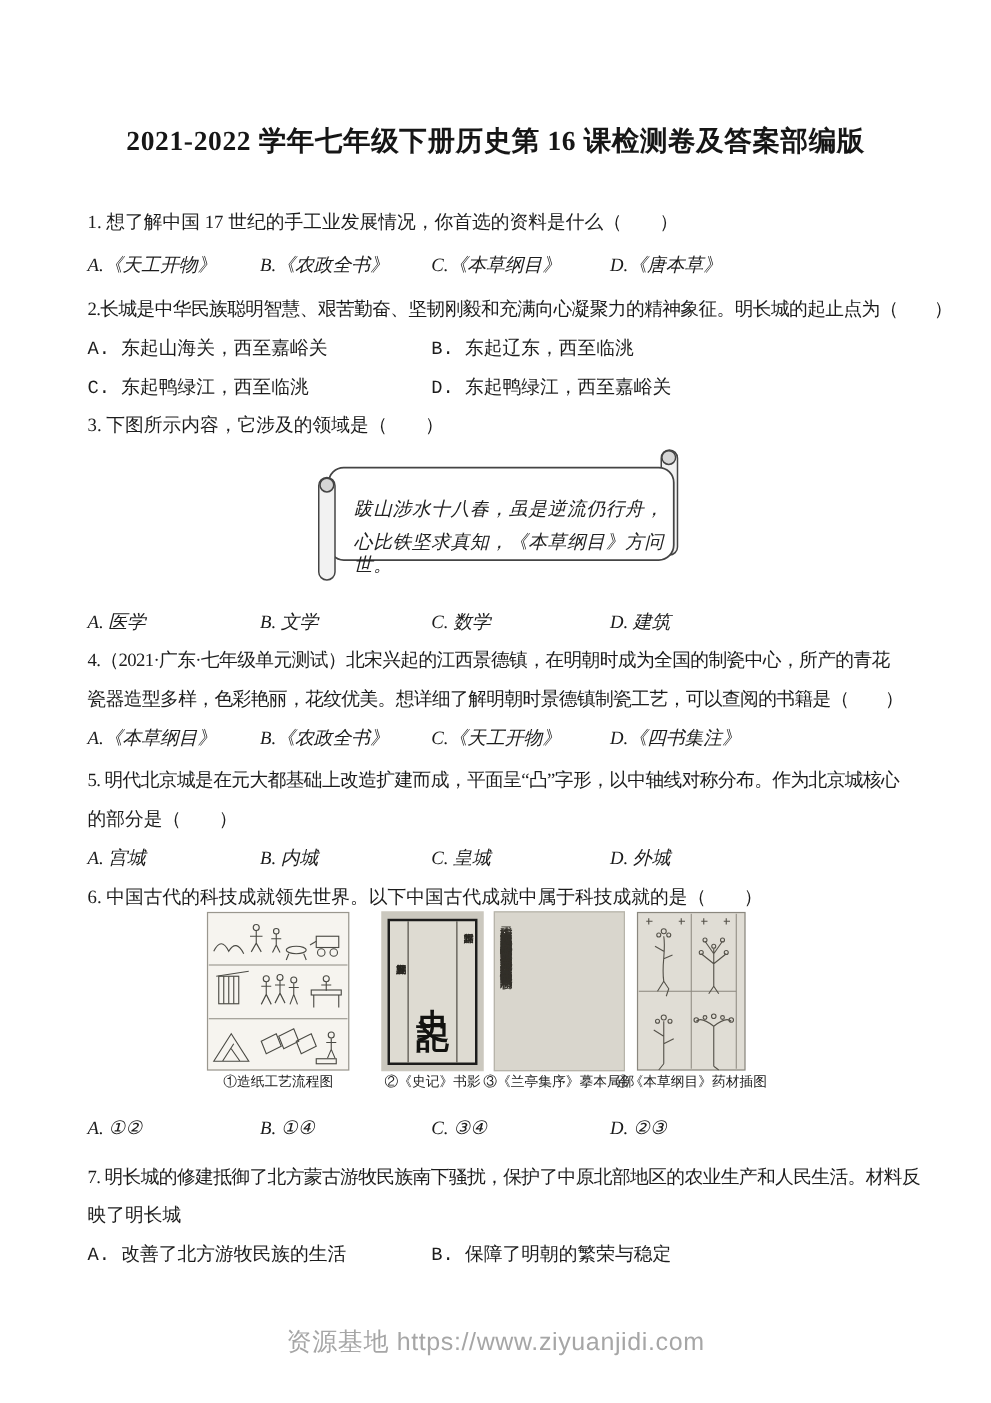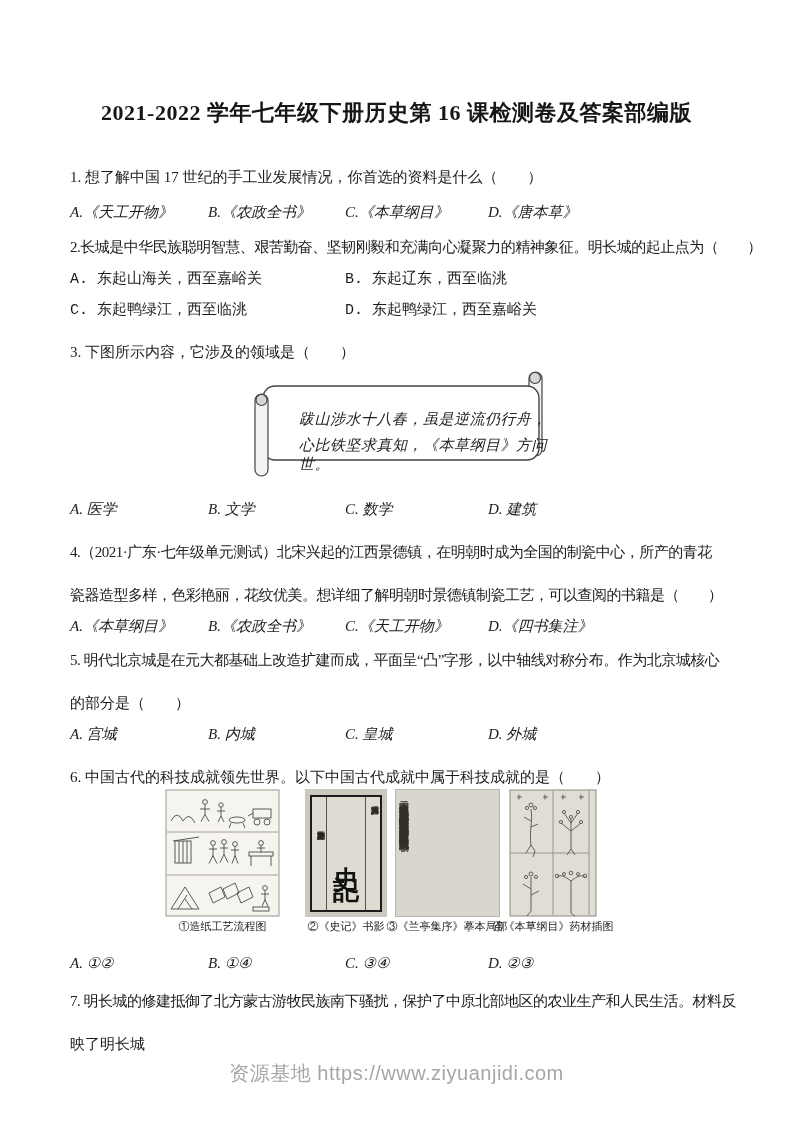--- a/index.html
+++ b/index.html
@@ -11,34 +11,33 @@
     color:#1c1c1c;
     overflow:hidden;
   }
   .content{padding:0 70px;}
   .doc-title{
     padding-top:98px;height:36px;
     text-align:center;
     font-size:22px;font-weight:700;letter-spacing:0.5px;
     color:#161616;
   }
-  .row{height:31px;display:flex;align-items:center;font-size:15px;white-space:nowrap;margin-top:12px;}
+  .row{height:31px;display:flex;align-items:center;font-size:15px;white-space:nowrap;}
   .row.tight{letter-spacing:-0.5px;}
   .opts4{display:grid;grid-template-columns:138px 137px 143px auto;align-items:center;height:31px;font-size:15px;white-space:nowrap;font-style:italic;}
   .opts2{display:grid;grid-template-columns:275px auto;align-items:center;height:31px;font-size:15px;white-space:nowrap;font-family:Liberation Mono, monospace;}
   .mt4{margin-top:4px;} .mt3{margin-top:3px;} .mt8{margin-top:8px;} .mt28{margin-top:28px;}
 
   
   .scroll-wrap{position:relative;width:292px;height:110px;margin:2px 0 14px 183px;}
   .scroll-wrap svg{position:absolute;left:0;top:0;}
   .scroll-text{
     position:absolute;left:30px;width:250px;height:20px;
     font-size:15px;letter-spacing:0.5px;color:#222;
     font-style:italic;
-    margin-left:16px;
   }
   .scroll-text.l1{top:40px;}
   .scroll-text.l2{top:66px;}
 
   
   .fig-row{display:flex;align-items:flex-end;margin:-4px 0 12px 95px;height:146px;}
   .figure{display:flex;flex-direction:column;align-items:center;}
   .fig-caption{height:18px;line-height:18px;font-size:11px;color:#222;white-space:nowrap;}
   .fig-box{box-sizing:border-box;}
 
@@ -249,19 +248,23 @@
 
     <div class="opts4">
       <span>A. ①②</span>
       <span>B. ①④</span>
       <span>C. ③④</span>
       <span>D. ②③</span>
     </div>
 
     <div class="row tight mt8">7. 明长城的修建抵御了北方蒙古游牧民族南下骚扰，保护了中原北部地区的农业生产和人民生活。材料反</div>
     <div class="row">映了明长城</div>
+    <div class="opts2">
+      <span>A. 改善了北方游牧民族的生活</span>
+      <span>B. 保障了明朝的繁荣与稳定</span>
+    </div>
 
   </div>
 
   <div class="footer">
     <span>资源基地 https://www.ziyuanjidi.com</span>
   </div>
 </div>
 
 </body></html>

